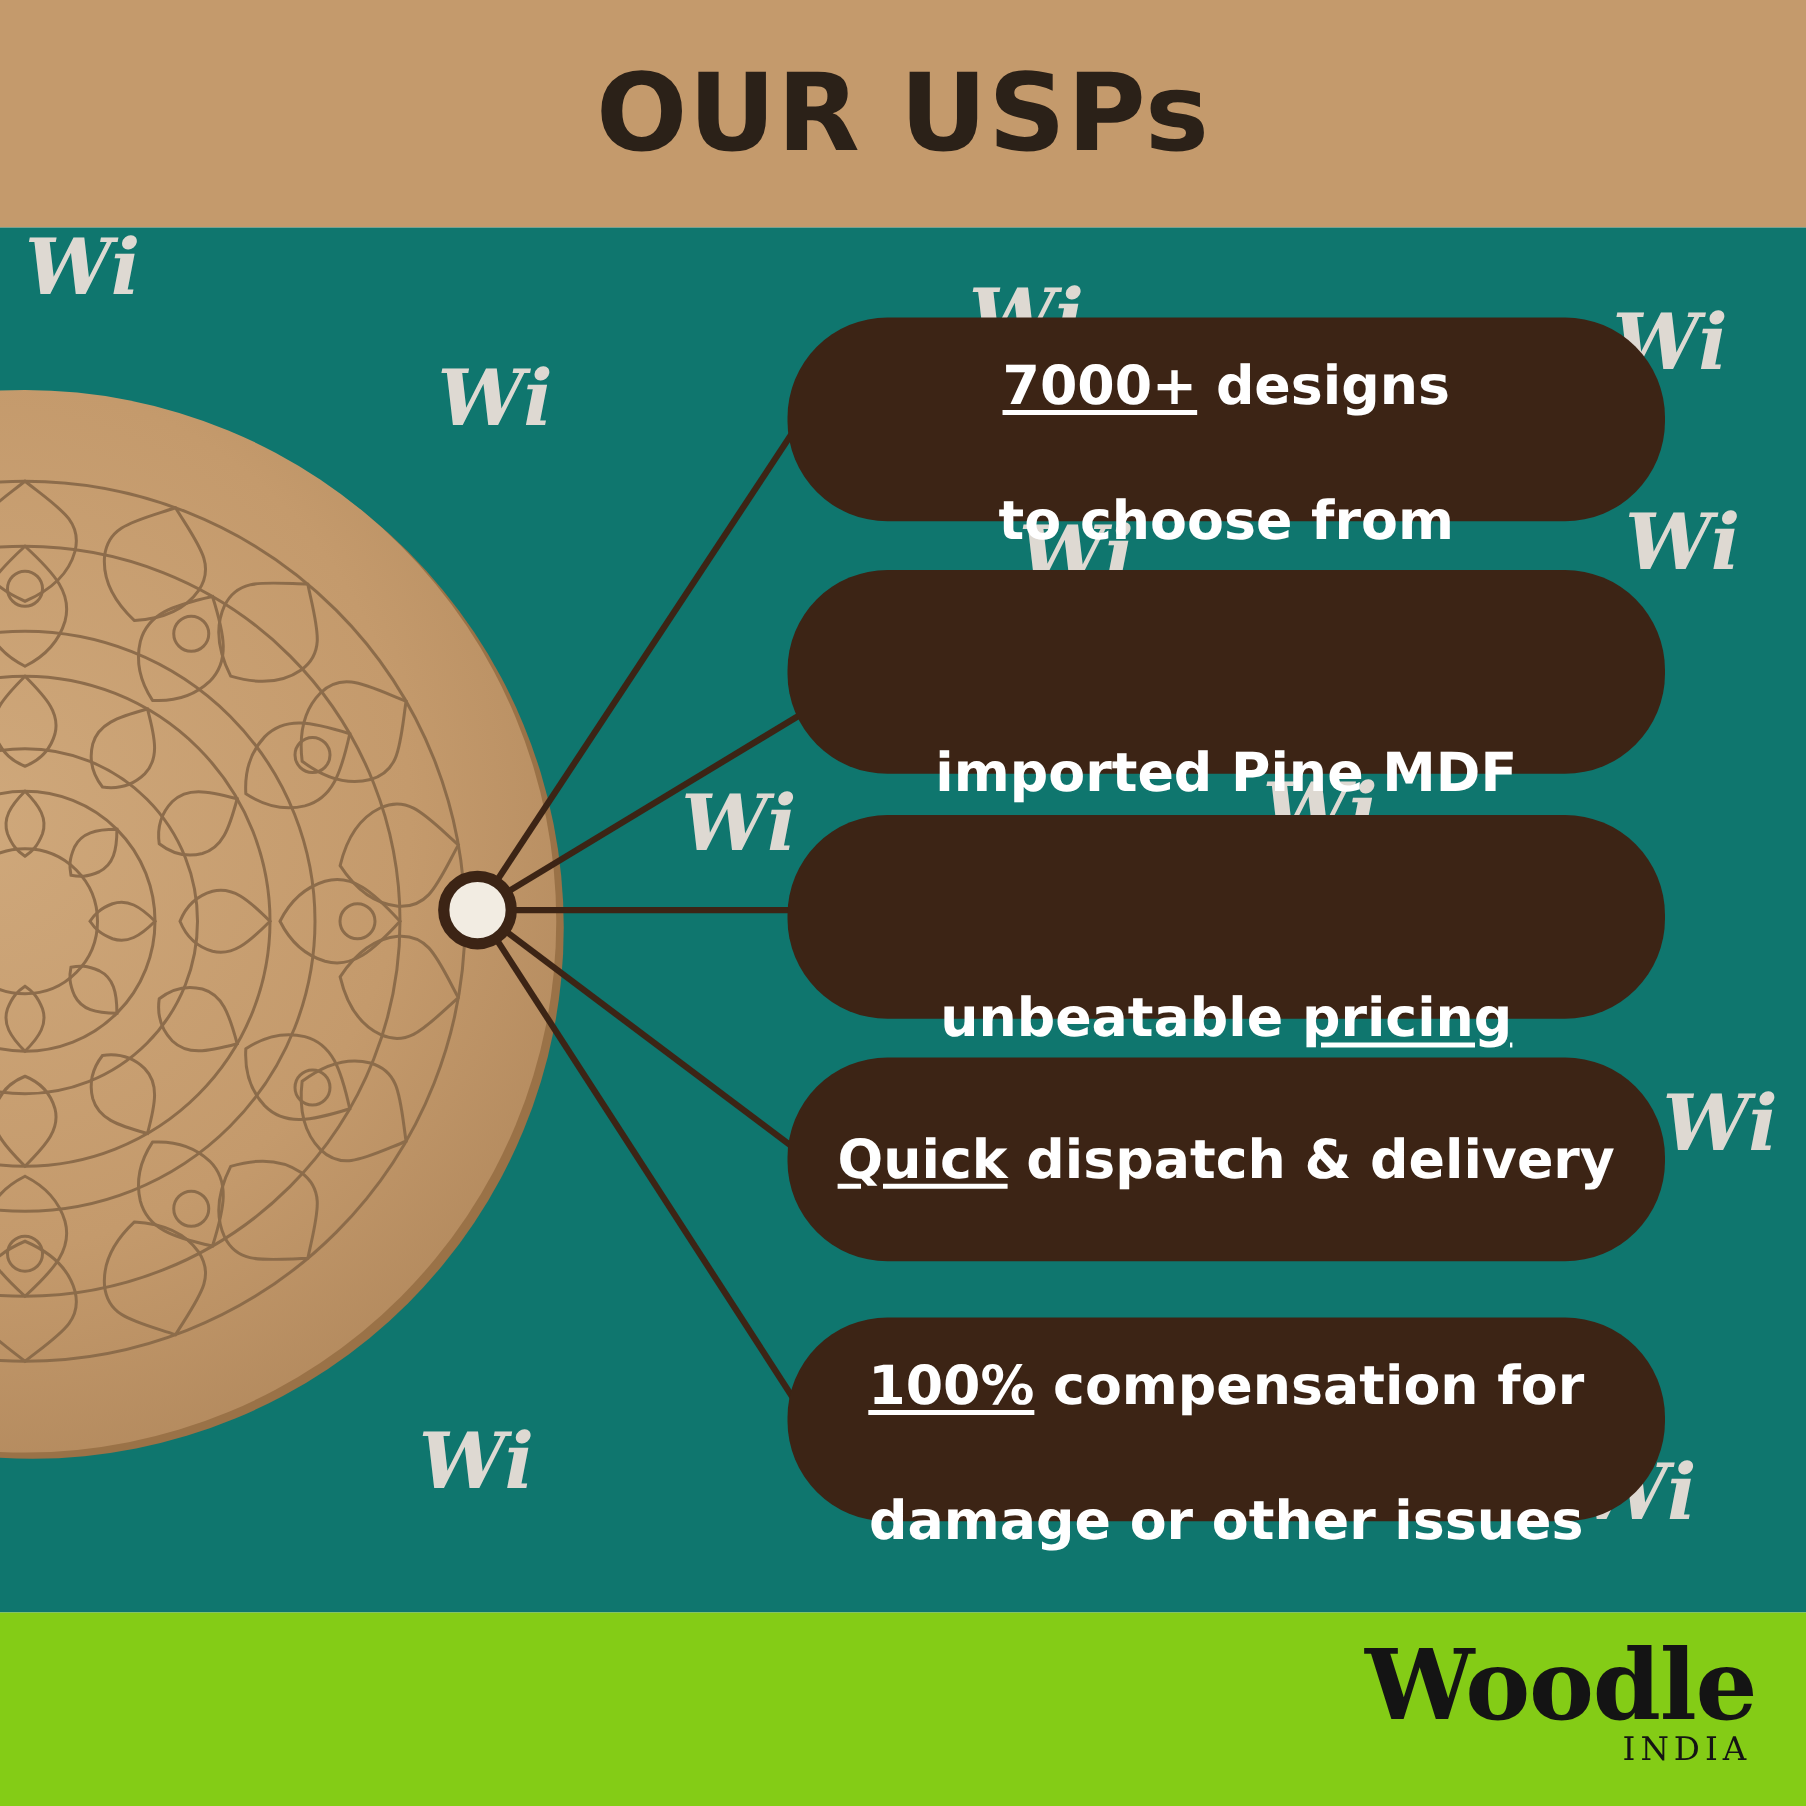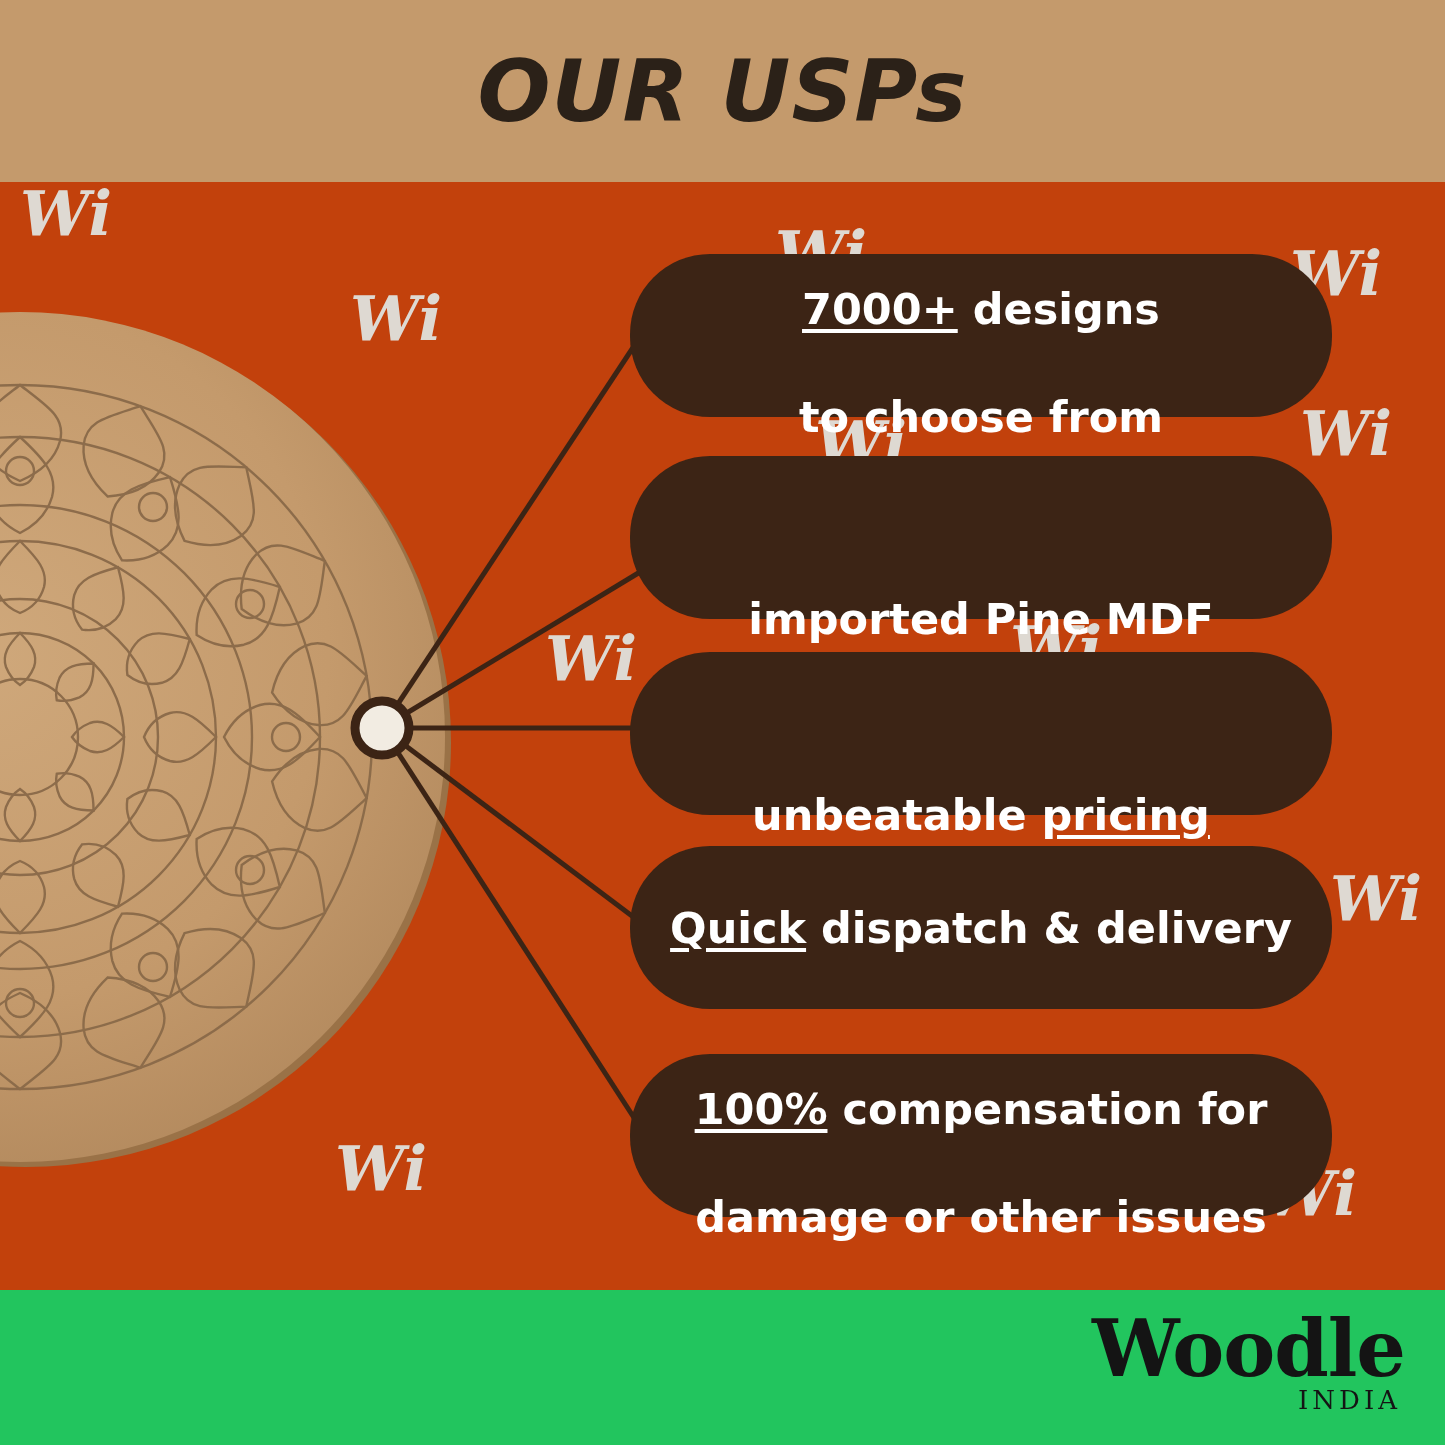--- a/index.html
+++ b/index.html
@@ -24,37 +24,36 @@
   
   .top-banner {
     position: absolute;
     left: 0; top: 0;
     width: 1445px;
     height: 182px;
     background: #c49a6c;
     display: flex;
     align-items: center;
     justify-content: center;
-    font-style: italic;
   }
   .top-title {
     font-size: 86px;
     font-weight: 700;
     letter-spacing: 1px;
     color: #2b2118;
     font-family: "DejaVu Sans", sans-serif;
   }
 
   
   .bottom-banner {
     position: absolute;
     left: 0; bottom: 0;
     width: 1445px;
     height: 155px;
-    background: #22c55e;
+    background: #84cc16;
   }
   .brand {
     position: absolute;
     right: 40px;
     top: 18px;
     text-align: right;
     color: #141414;
   }
   .brand-main {
     font-size: 78px;
@@ -73,21 +72,21 @@
     font-family: "DejaVu Serif", serif;
   }
 
   
   .canvas {
     position: absolute;
     left: 0;
     top: 182px;
     width: 1445px;
     height: 1108px;
-    background: #c2410c;
+    background: #0f766e;
     overflow: hidden;
   }
 
   
   .wm {
     position: absolute;
     color: #ded9d2;
     font-family: "DejaVu Serif", serif;
     font-size: 62px;
     font-weight: 700;

